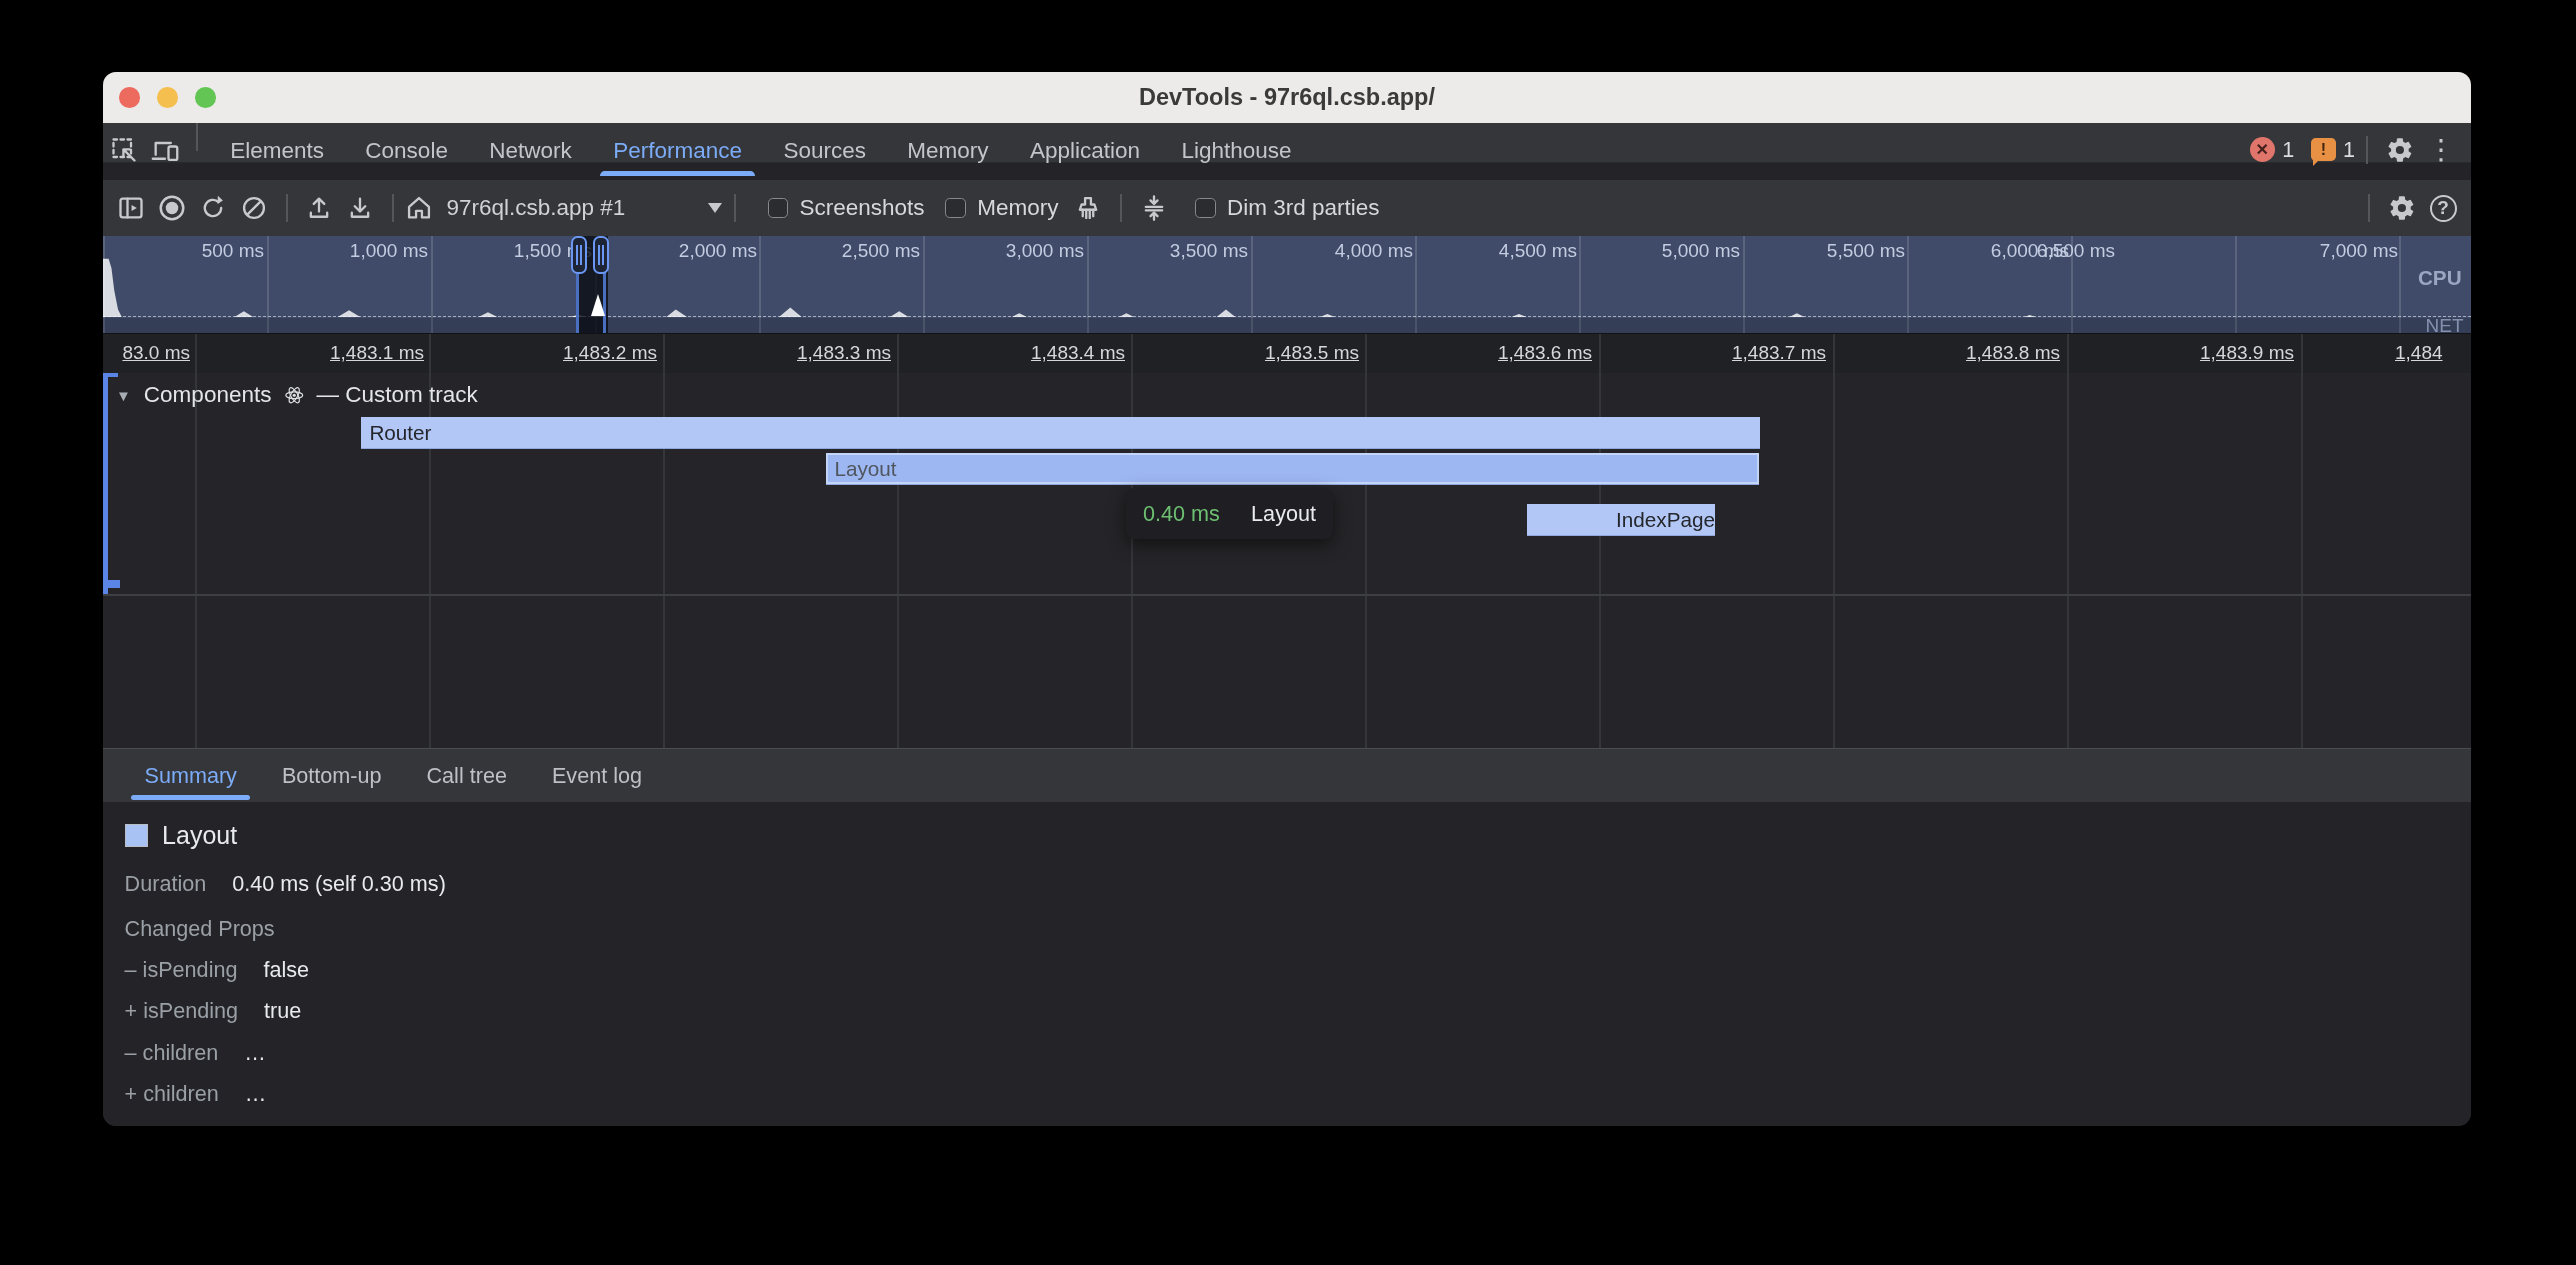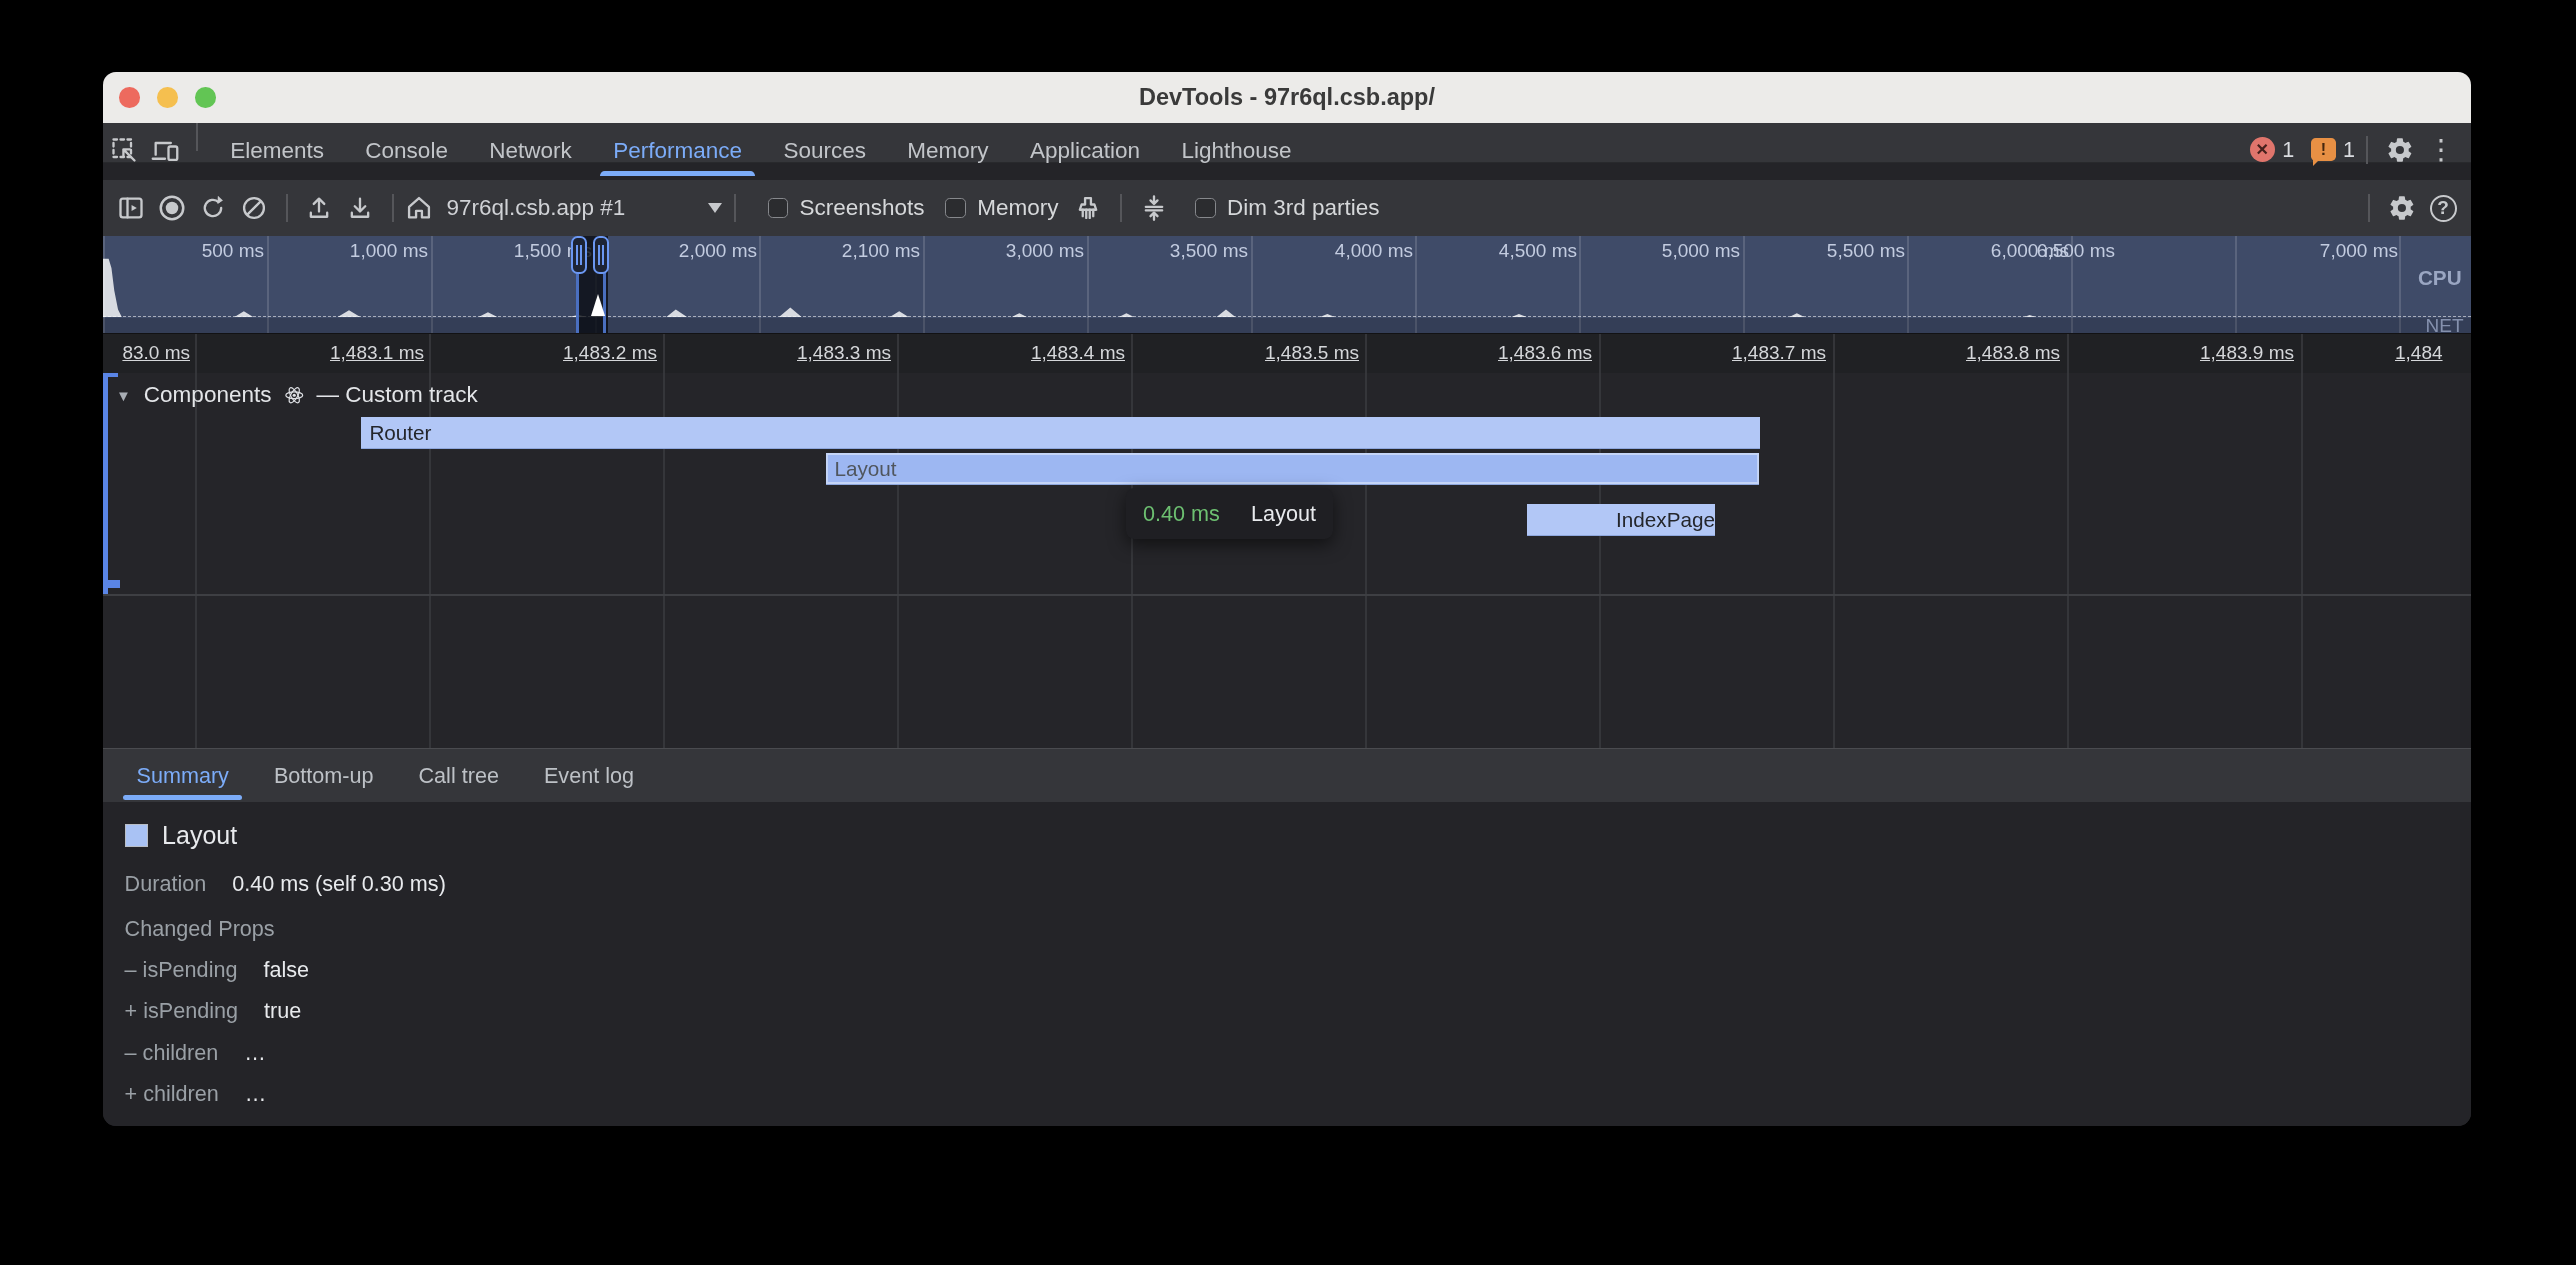--- a/index.html
+++ b/index.html
@@ -81,21 +81,21 @@
   .bar-router{left:258px;top:44px;width:1399px;}
   .bar-layout{left:723px;top:80px;width:933px;background:#9db7f2;color:#50565e;
     box-shadow:inset 0 0 0 1.9px rgba(230,238,252,.55);}
   .bar-index{left:1424px;top:131px;width:188px;text-align:right;}
   .tooltip{position:absolute;left:1023px;top:115px;height:51px;border-radius:8.4px;background:#1f1f23;
     display:flex;align-items:center;padding:0 17px;box-shadow:0 5.6px 17px rgba(0,0,0,.55);font-size:21.6px;white-space:nowrap;gap:20px;}
   .tt-dur{color:#6dc071;margin-right:11.3px;}
   .tt-name{color:#e8eaed;}
   
   .bottabs{position:absolute;left:0;top:676px;width:100%;height:54px;background:#35363a;
-    border-top:1.9px solid #4a4b4f;display:flex;align-items:center;padding-left:11px;text-align:center;}
+    border-top:1.9px solid #4a4b4f;display:flex;align-items:center;padding-left:19px;text-align:center;}
   .btab{position:relative;height:53px;line-height:53px;padding:0 22.5px;font-size:21.6px;color:#bdc1c6;}
   .btab.active{color:#7cacf8;}
   .btab.active::after{content:"";position:absolute;left:9.4px;right:9.4px;bottom:1.9px;height:4.7px;
     border-radius:4.7px;background:#7cacf8;}
   
   .summary{position:absolute;left:0;top:730px;width:100%;height:324px;background:#242428;}
   .sum-title{position:absolute;left:21.6px;top:19px;display:flex;align-items:center;}
   .swatch{width:23.5px;height:23.5px;background:#a9c2f4;border:1.9px solid #b9bec6;margin-right:14px;}
   .sum-title-text{font-size:25px;color:#e8eaed;}
   .srow{position:absolute;left:21.6px;display:flex;align-items:baseline;font-size:21.6px;}
@@ -239,21 +239,21 @@
         <span class="help-q">?</span>
       </div>
     </div>
   </div>
 
   <div class="overview">
     <div class="ov-label" style="left:20px">500 ms</div>
     <div class="ov-label" style="left:184px">1,000 ms</div>
     <div class="ov-label" style="left:348px">1,500 ms</div>
     <div class="ov-label" style="left:513px">2,000 ms</div>
-    <div class="ov-label" style="left:676px">2,100 ms</div>
+    <div class="ov-label" style="left:676px">2,500 ms</div>
     <div class="ov-label" style="left:840px">3,000 ms</div>
     <div class="ov-label" style="left:1004px">3,500 ms</div>
     <div class="ov-label" style="left:1169px">4,000 ms</div>
     <div class="ov-label" style="left:1333px">4,500 ms</div>
     <div class="ov-label" style="left:1496px">5,000 ms</div>
     <div class="ov-label" style="left:1661px">5,500 ms</div>
     <div class="ov-label" style="left:1825px">6,000 ms</div>
     <div class="ov-label" style="left:1871px">6,500 ms</div>
     <div class="ov-label" style="left:2154px">7,000 ms</div>
     <svg width="2368" height="97" style="position:absolute;left:0;top:0" viewBox="0 0 2522 103">

